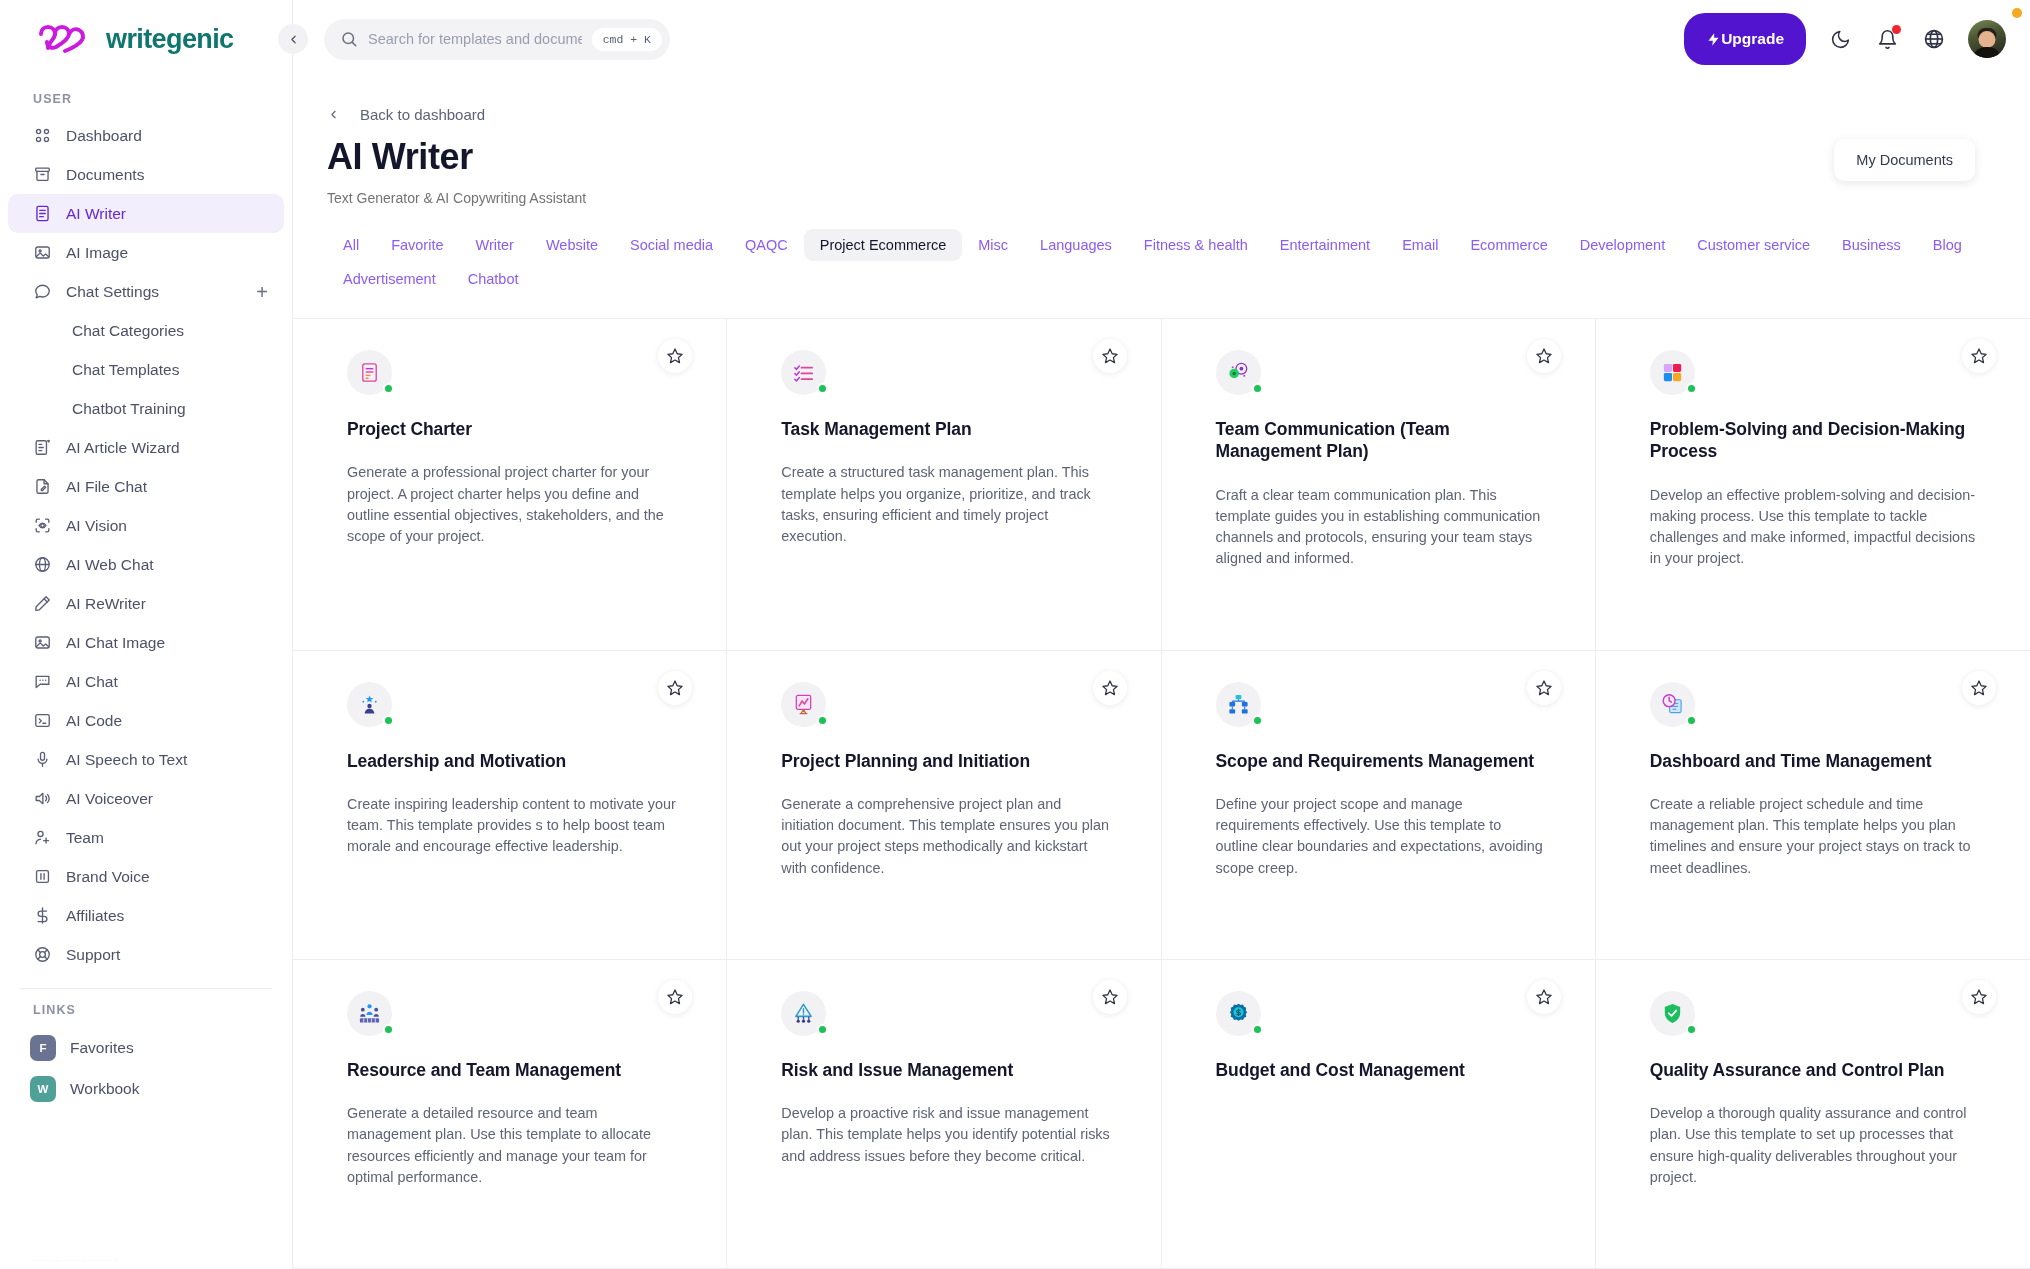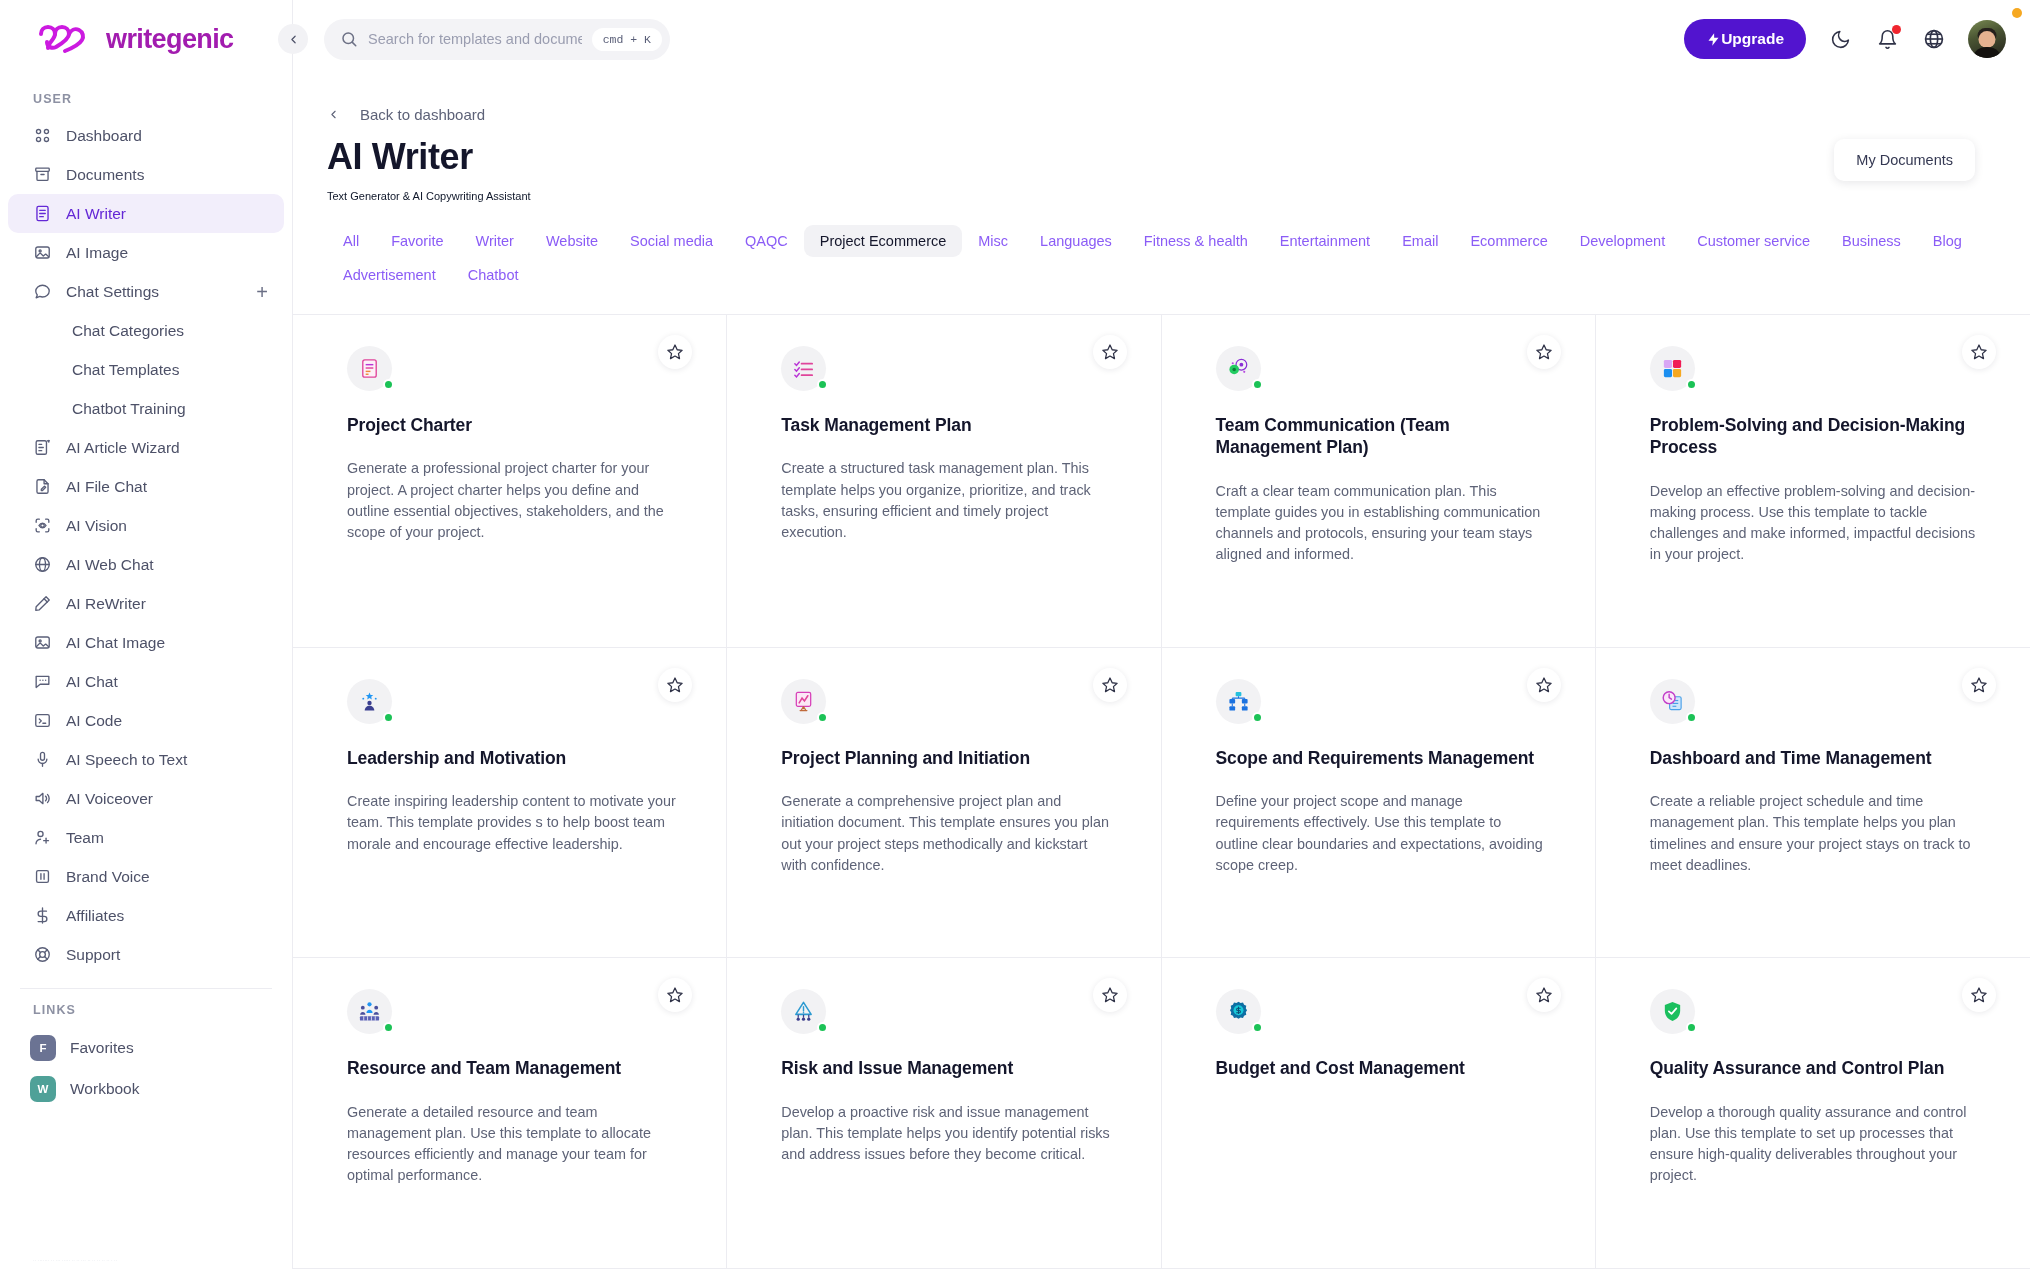--- a/index.html
+++ b/index.html
@@ -19,21 +19,21 @@
     display: flex; flex-direction: column;
     flex: 0 0 293px;
     position: relative;
   }
   .logo-row {
     height: 78px; display: flex; align-items: center;
     padding-left: 33px; gap: 11px;
   }
   .logo-mark { width: 62px; height: 34px; flex: 0 0 auto; }
   .logo-text {
-    font-size: 27px; font-weight: 700; color: #a21caf;
+    font-size: 27px; font-weight: 700; color: #0f766e;
     letter-spacing: -0.6px;
   }
   .section-label {
     font-size: 12.5px; font-weight: 600; letter-spacing: 1.1px;
     color: #8d91a3; padding: 14px 0 10px 33px; text-transform: uppercase;
   }
   .nav { display: flex; flex-direction: column; }
   .nav-item {
     display: flex; align-items: center; gap: 14px;
     height: 39px; margin: 0 8px; padding-left: 25px;
@@ -94,21 +94,21 @@
   }
   .search-wrap input::placeholder { color: #9a9db0; }
   .kbd {
     background: #ffffff; border-radius: 13px; padding: 5px 11px;
     font-size: 11.5px; color: #5a5f78; white-space: nowrap;
     font-family: "Liberation Mono", monospace;
   }
   .top-right { margin-left: auto; display: flex; align-items: center; gap: 21px; }
   .upgrade-btn {
     background: #5214cf; color: #fff; border: none; cursor: pointer;
-    height: 40px; padding: 0 22px; border-radius: 21px;
+    height: 52px; padding: 0 22px; border-radius: 21px;
     display: flex; align-items: center; 
     font-size: 15.5px; font-weight: 600; font-family: "Liberation Sans", sans-serif;
   }
   .icon-btn {
     width: 26px; height: 26px; color: #2f3247; cursor: pointer;
     display: flex; align-items: center; justify-content: center; position: relative;
   }
   .notif-dot {
     position: absolute; top: -1px; right: -1px; width: 9px; height: 9px;
     border-radius: 50%; background: #f0252e;
@@ -138,21 +138,21 @@
   
   .content { padding: 0 0 0 34px; flex: 1 1 auto; display: flex; flex-direction: column; min-height: 0; }
   .back-link {
     display: flex; align-items: center; gap: 20px; color: #5d6278;
     font-size: 15px; cursor: pointer; margin-top: 28px;
   }
   .page-title {
     font-size: 36px; font-weight: 700; color: #14162b;
     margin-top: 13px; letter-spacing: -0.4px;
   }
-  .page-sub { font-size: 11px; color: #0f172a; margin-top: 12px; }
+  .page-sub { font-size: 14px; color: #737373; margin-top: 12px; }
   .my-docs-btn {
     position: absolute; top: 139px; right: 55px;
     background: #fff; border: none; border-radius: 10px;
     box-shadow: 0 2px 10px rgba(20,22,43,0.10);
     padding: 13px 22px; font-size: 14.5px; color: #343852; cursor: pointer;
     font-family: "Liberation Sans", sans-serif;
   }
 
   
   .tabs {

